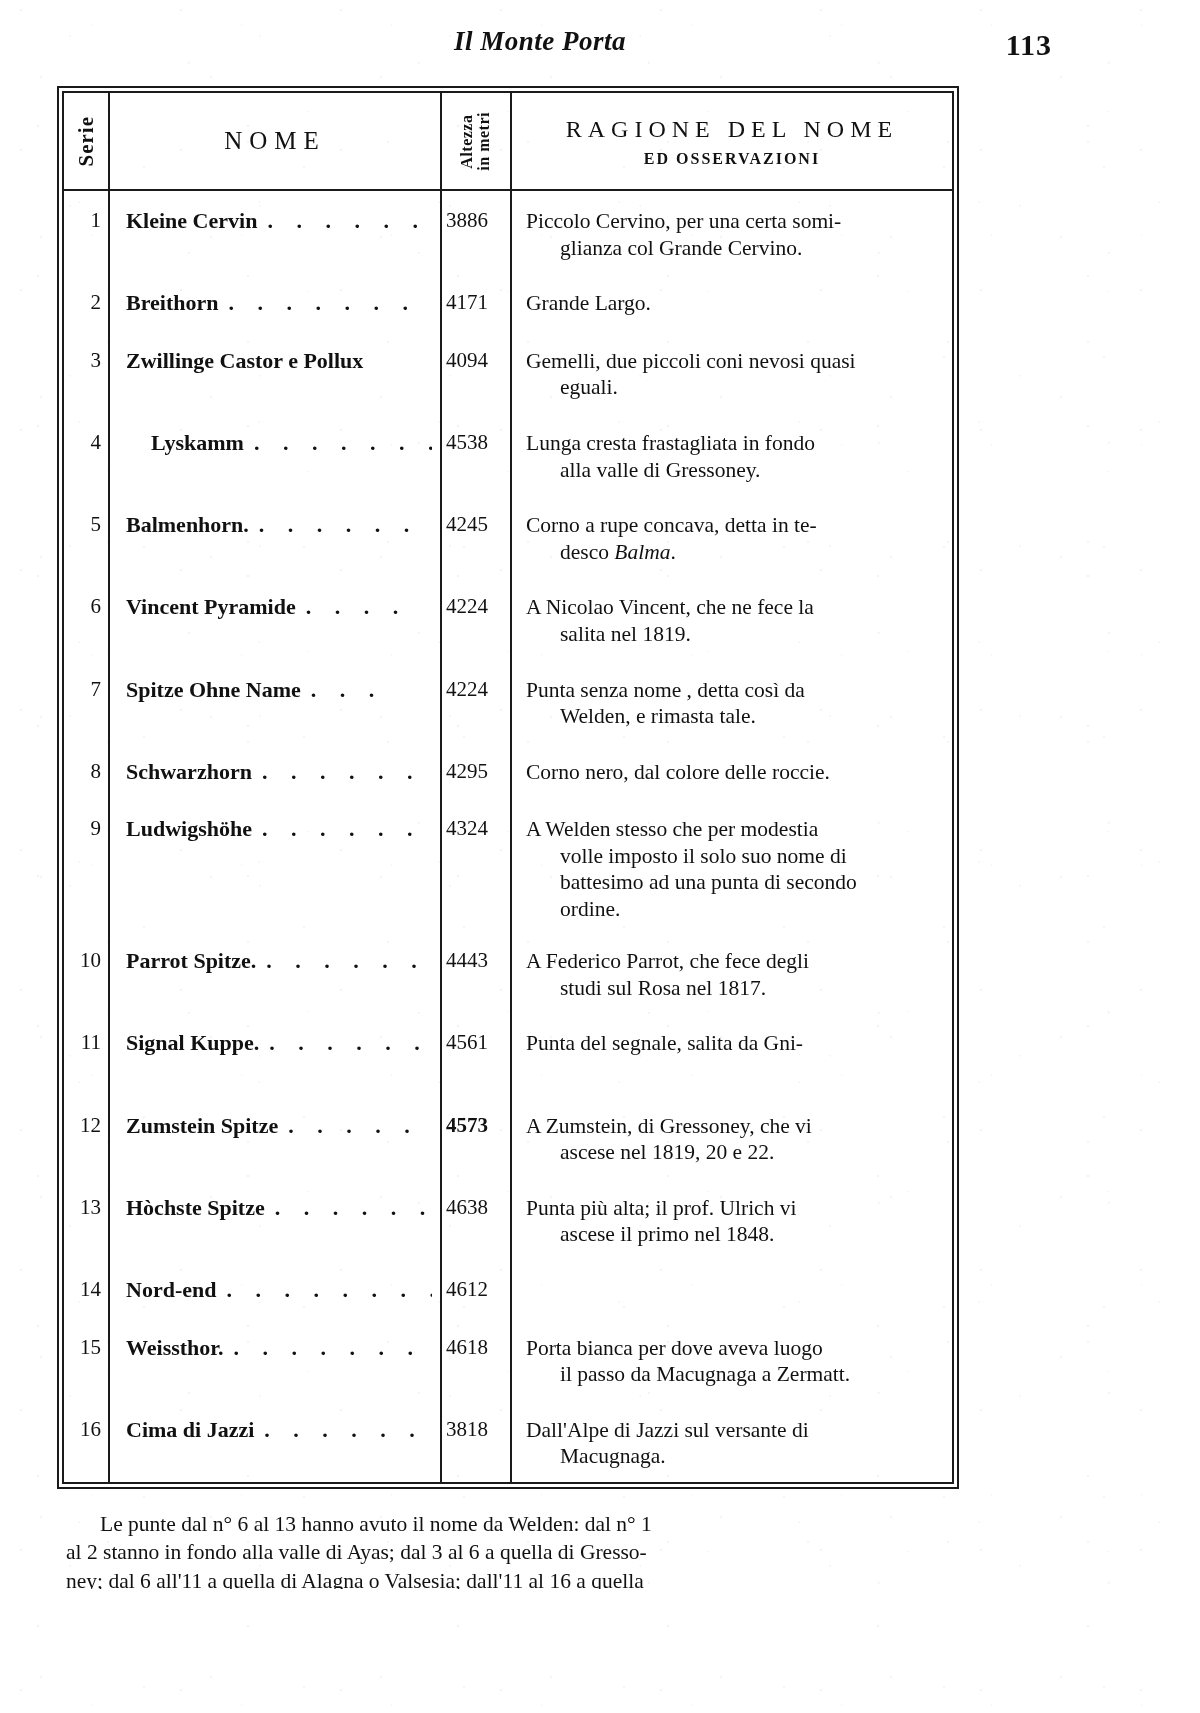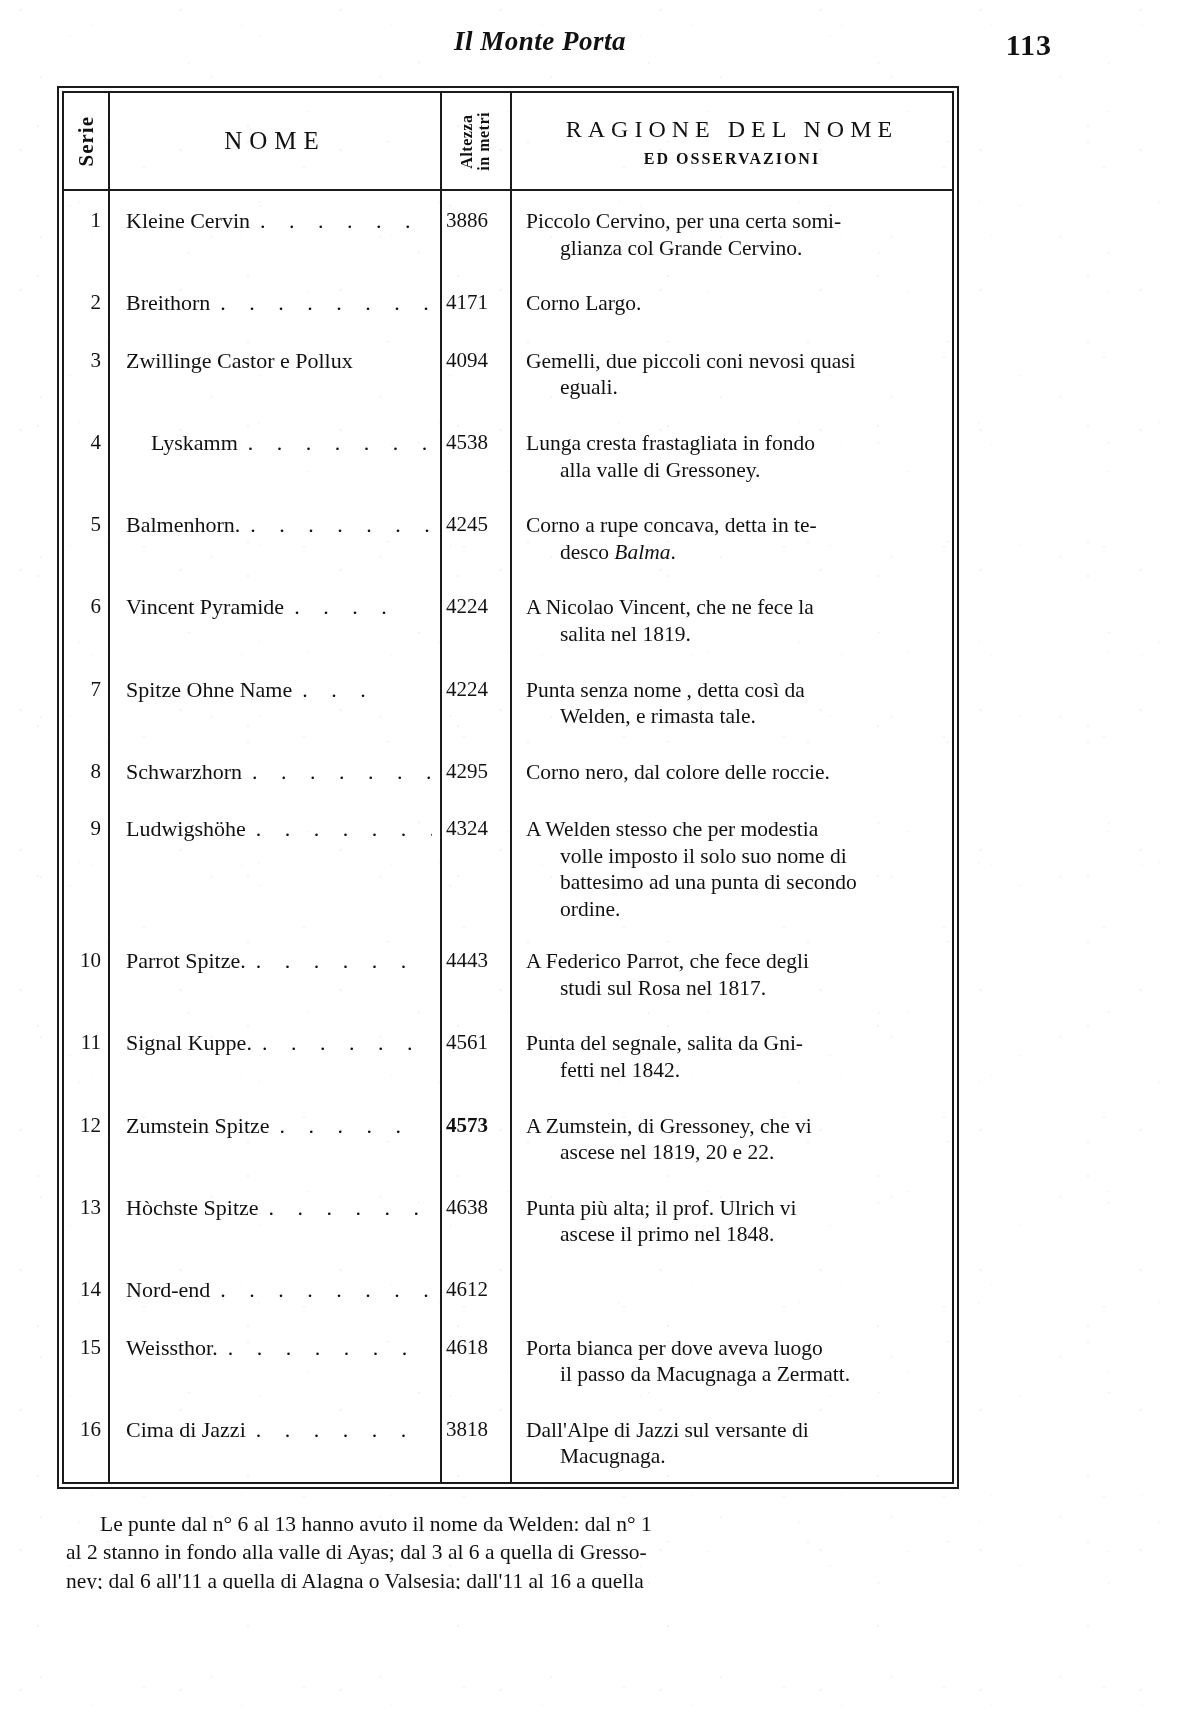--- a/index.html
+++ b/index.html
@@ -165,20 +165,21 @@
     padding-left: 16px;
     padding-right: 8px;
     font-size: 22px;
     align-items: flex-start;
   }
   .nome-line {
     display: flex;
     align-items: baseline;
     width: 100%;
     white-space: nowrap;
+    font-weight: bold;
   }
   .nome-text { flex: 0 0 auto; }
   .leaders {
     flex: 1 1 auto;
     overflow: hidden;
     margin-left: 10px;
     letter-spacing: 9px;
     font-size: 22px;
     line-height: 1;
     white-space: nowrap;
@@ -391,21 +392,21 @@
             <div class="cell cell-alt" style="height: 87px; padding-top: 17px;">4618</div>
             <div class="cell cell-alt" style="height: 87px; padding-top: 17px;">3818</div>
           </div>
         <div class="vline"></div>
         <div class="body-col col-rag" id="col-rag">
             <div class="cell cell-rag" style="height: 87px; padding-top: 17px;">
               <div class="rag-line" style="height: 26.5px;">Piccolo Cervino, per una certa somi-</div>
               <div class="rag-line indent" style="height: 26.5px;">glianza col Grande Cervino.</div>
             </div>
             <div class="cell cell-rag" style="height: 60.5px; padding-top: 17px;">
-              <div class="rag-line" style="height: 26.5px;">Corno Largo.</div>
+              <div class="rag-line" style="height: 26.5px;">Grande Largo.</div>
             </div>
             <div class="cell cell-rag" style="height: 87px; padding-top: 17px;">
               <div class="rag-line" style="height: 26.5px;">Gemelli, due piccoli coni nevosi quasi</div>
               <div class="rag-line indent" style="height: 26.5px;">eguali.</div>
             </div>
             <div class="cell cell-rag" style="height: 87px; padding-top: 17px;">
               <div class="rag-line" style="height: 26.5px;">Lunga cresta frastagliata in fondo</div>
               <div class="rag-line indent" style="height: 26.5px;">alla valle di Gressoney.</div>
             </div>
             <div class="cell cell-rag" style="height: 87px; padding-top: 17px;">
@@ -428,21 +429,20 @@
               <div class="rag-line indent" style="height: 26.5px;">volle imposto il solo suo nome di</div>
               <div class="rag-line indent" style="height: 26.5px;">battesimo ad una punta di secondo</div>
               <div class="rag-line indent" style="height: 26.5px;">ordine.</div>
             </div>
             <div class="cell cell-rag" style="height: 87px; padding-top: 17px;">
               <div class="rag-line" style="height: 26.5px;">A Federico Parrot, che fece degli</div>
               <div class="rag-line indent" style="height: 26.5px;">studi sul Rosa nel 1817.</div>
             </div>
             <div class="cell cell-rag" style="height: 87px; padding-top: 17px;">
               <div class="rag-line" style="height: 26.5px;">Punta del segnale, salita da Gni-</div>
-              <div class="rag-line indent" style="height: 26.5px;">fetti nel 1842.</div>
             </div>
             <div class="cell cell-rag" style="height: 87px; padding-top: 17px;">
               <div class="rag-line" style="height: 26.5px;">A Zumstein, di Gressoney, che vi</div>
               <div class="rag-line indent" style="height: 26.5px;">ascese nel 1819, 20 e 22.</div>
             </div>
             <div class="cell cell-rag" style="height: 87px; padding-top: 17px;">
               <div class="rag-line" style="height: 26.5px;">Punta più alta; il prof. Ulrich vi</div>
               <div class="rag-line indent" style="height: 26.5px;">ascese il primo nel 1848.</div>
             </div>
             <div class="cell cell-rag" style="height: 60.5px; padding-top: 17px;"></div>

